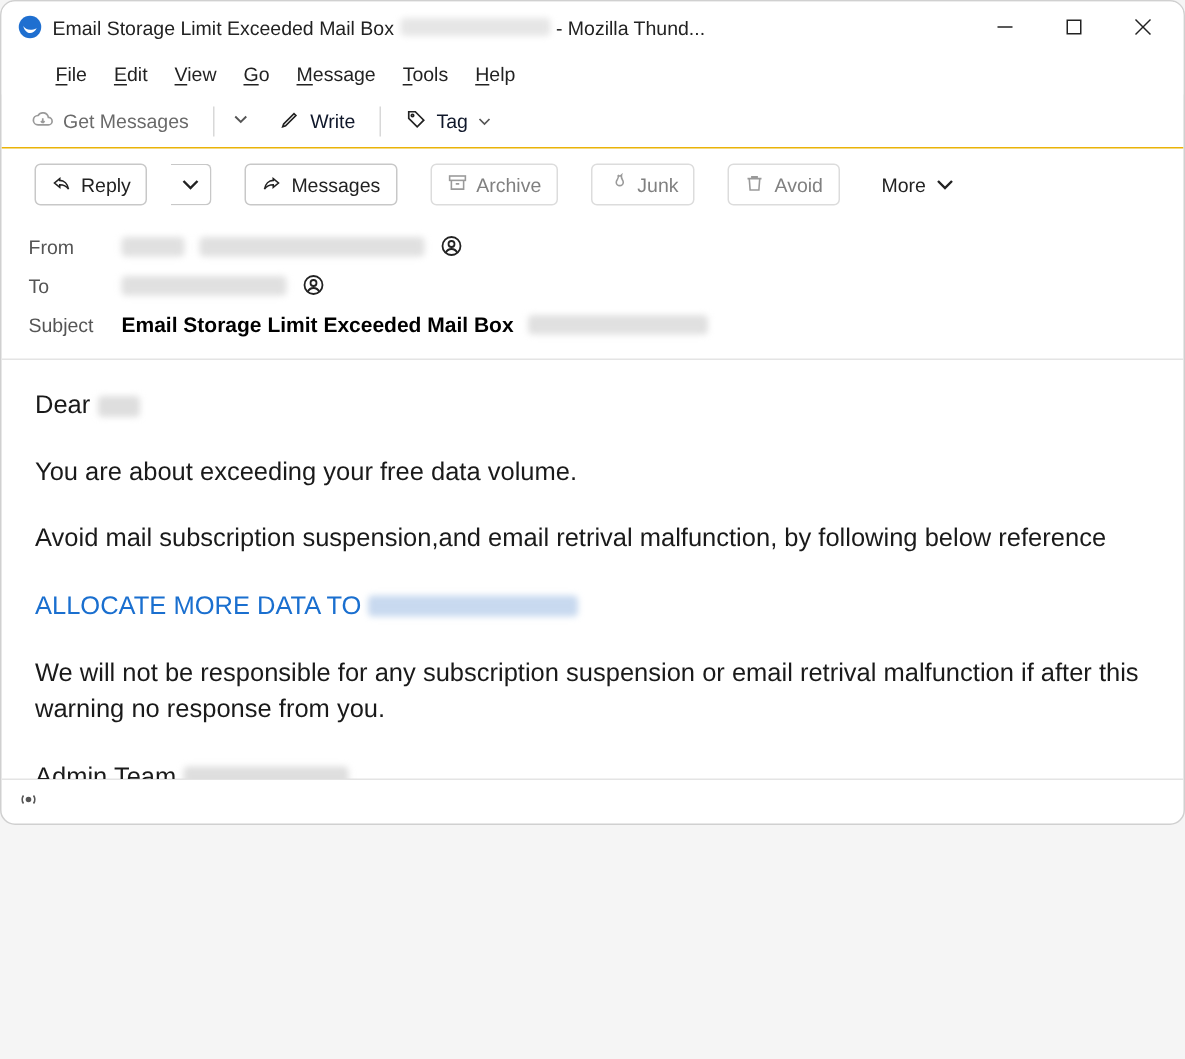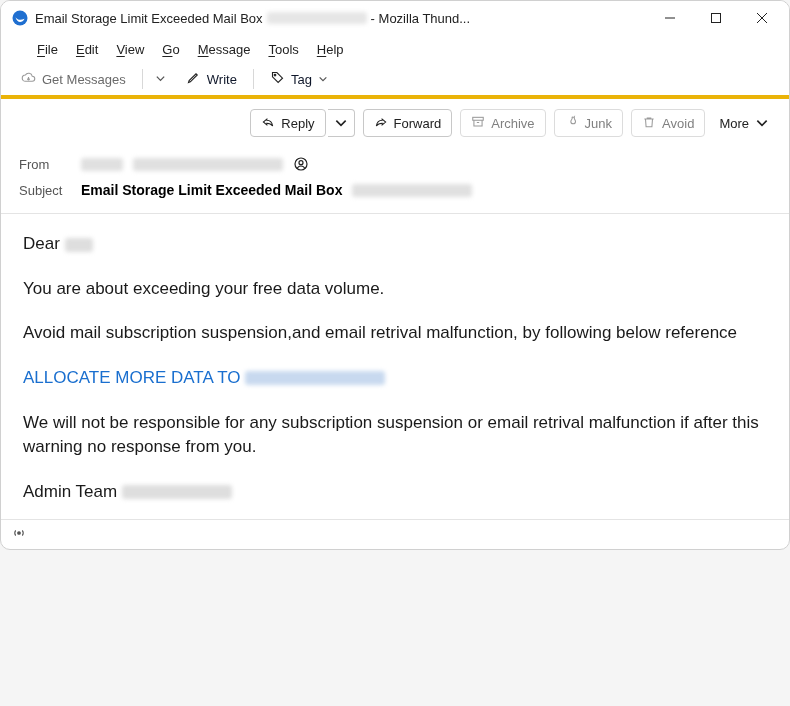--- a/index.html
+++ b/index.html
@@ -40,35 +40,35 @@
   .menubar {
     height: 28px; display:flex; align-items:center; gap:2px;
     padding: 0 28px; background:#fff;
   }
   .menubar .mitem {
     padding: 2px 8px; font-size:13px; color:#222; border-radius:3px;
   }
   .menubar .mitem .ul { text-decoration: underline; text-underline-offset: 2px; }
   .toolbar1 {
     height: 36px; display:flex; align-items:center; gap:4px;
-    padding: 0 10px; border-bottom:4px solid #eab308;
+    padding: 0 10px; border-bottom:1px solid #eab308;
   }
   .tbtn {
     display:flex; align-items:center; gap:6px; height:28px;
     padding: 0 10px; border-radius:4px; color:#6a6a6a; font-size:13px;
   }
   .tbtn.dark { color:#0f172a; }
   .tbtn svg { width:15px; height:15px; }
   .vline { width:1px; height:20px; background:#d8d8d8; margin:0 2px; }
   .chev { padding:0 6px; }
   .chev svg { width:11px; height:11px; stroke:#555; fill:none; stroke-width:1.4; }
 
   .actionbar {
-    display:flex; justify-content:flex-end; align-items:center;
-    padding: 10px 14px 10px 22px; gap:8px;
+    display:flex; justify-content:flex-start; align-items:center;
+    padding: 10px 14px 10px 22px; gap:22px;
   }
   .obtn {
     display:flex; align-items:center; gap:6px; height:28px;
     padding:0 10px; border:1px solid #c8c8c8; border-radius:4px;
     font-size:13px; color:#222; background:#fff;
   }
   .obtn.dim { color:#808080; border-color:#dcdcdc; }
   .obtn svg { width:14px; height:14px; }
   .obtn-chev { border-left:none; border-top-left-radius:0; border-bottom-left-radius:0; padding:0 6px; margin-left:-6px; }
   .obtn.join-left { border-top-right-radius:0; border-bottom-right-radius:0; }
@@ -179,21 +179,21 @@
       <div class="obtn obtn-chev">
           <svg viewBox="0 0 12 12" fill="none" stroke="#222" stroke-width="1.4">
             <polyline points="2,4 6,8 10,4"></polyline>
           </svg>
         </div>
     </div>
     <div class="obtn">
       <span><svg viewBox="0 0 24 24" fill="none" stroke="#222" stroke-width="1.8">
             <path d="M14 7l6 5-6 5v-3c-5 0-8 2-10 5 1-6 5-10 10-10V7z"></path>
           </svg></span>
-      <span>Forward</span>
+      <span>Messages</span>
     </div>
     <div class="obtn dim">
       <span><svg viewBox="0 0 24 24" fill="none" stroke="#9a9a9a" stroke-width="1.8">
             <rect x="3" y="4" width="18" height="5"></rect>
             <path d="M5 9v10h14V9"></path>
             <line x1="10" y1="13" x2="14" y2="13"></line>
           </svg></span>
       <span>Archive</span>
     </div>
     <div class="obtn dim">
@@ -214,20 +214,29 @@
           <polyline points="2,4 6,8 10,4"></polyline>
         </svg>
     </div>
   </div>
 
   <div class="headers">
     <div class="hrow">
       <span class="hlabel">From</span>
       <span class="hblur" style="width:42px"></span>
       <span class="hblur" style="width:150px"></span>
+      <span class="hcontact"><svg viewBox="0 0 24 24" fill="none" stroke="#222" stroke-width="1.8">
+            <circle cx="12" cy="12" r="9"></circle>
+            <circle cx="12" cy="10" r="3"></circle>
+            <path d="M6 19c1.5-3 4-4 6-4s4.5 1 6 4"></path>
+          </svg></span>
+    </div>
+    <div class="hrow">
+      <span class="hlabel">To</span>
+      <span class="hblur" style="width:110px"></span>
       <span class="hcontact"><svg viewBox="0 0 24 24" fill="none" stroke="#222" stroke-width="1.8">
             <circle cx="12" cy="12" r="9"></circle>
             <circle cx="12" cy="10" r="3"></circle>
             <path d="M6 19c1.5-3 4-4 6-4s4.5 1 6 4"></path>
           </svg></span>
     </div>
     <div class="hrow">
       <span class="hlabel">Subject</span>
       <b style="font-size:14px">Email Storage Limit Exceeded Mail Box</b>
       <span class="hblur" style="width:120px"></span>

